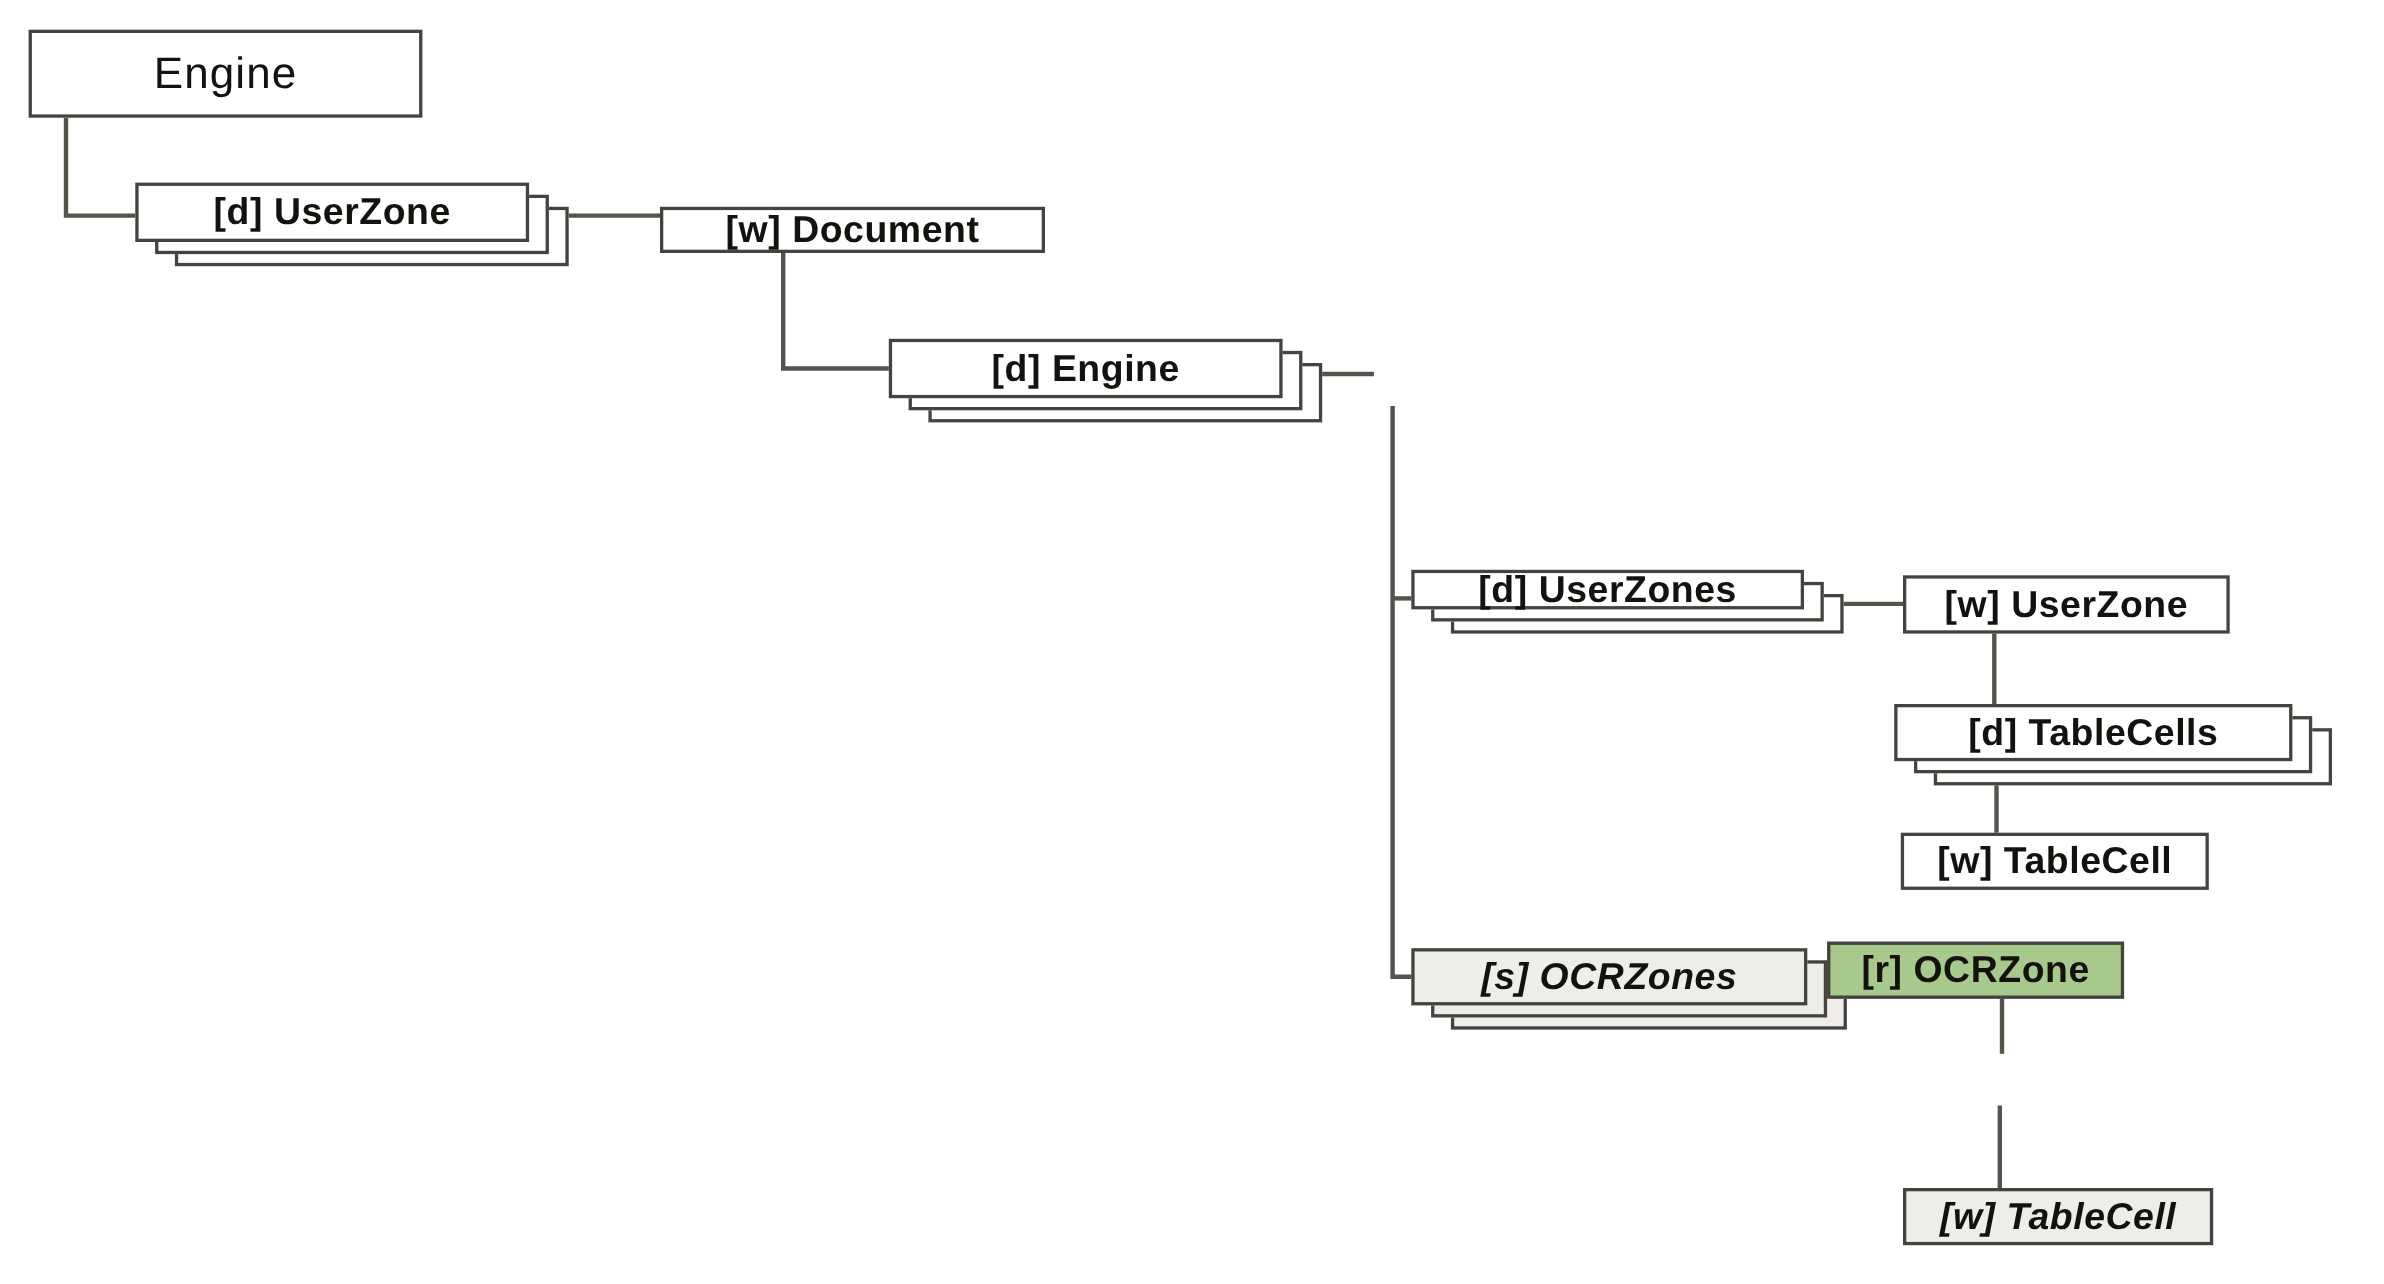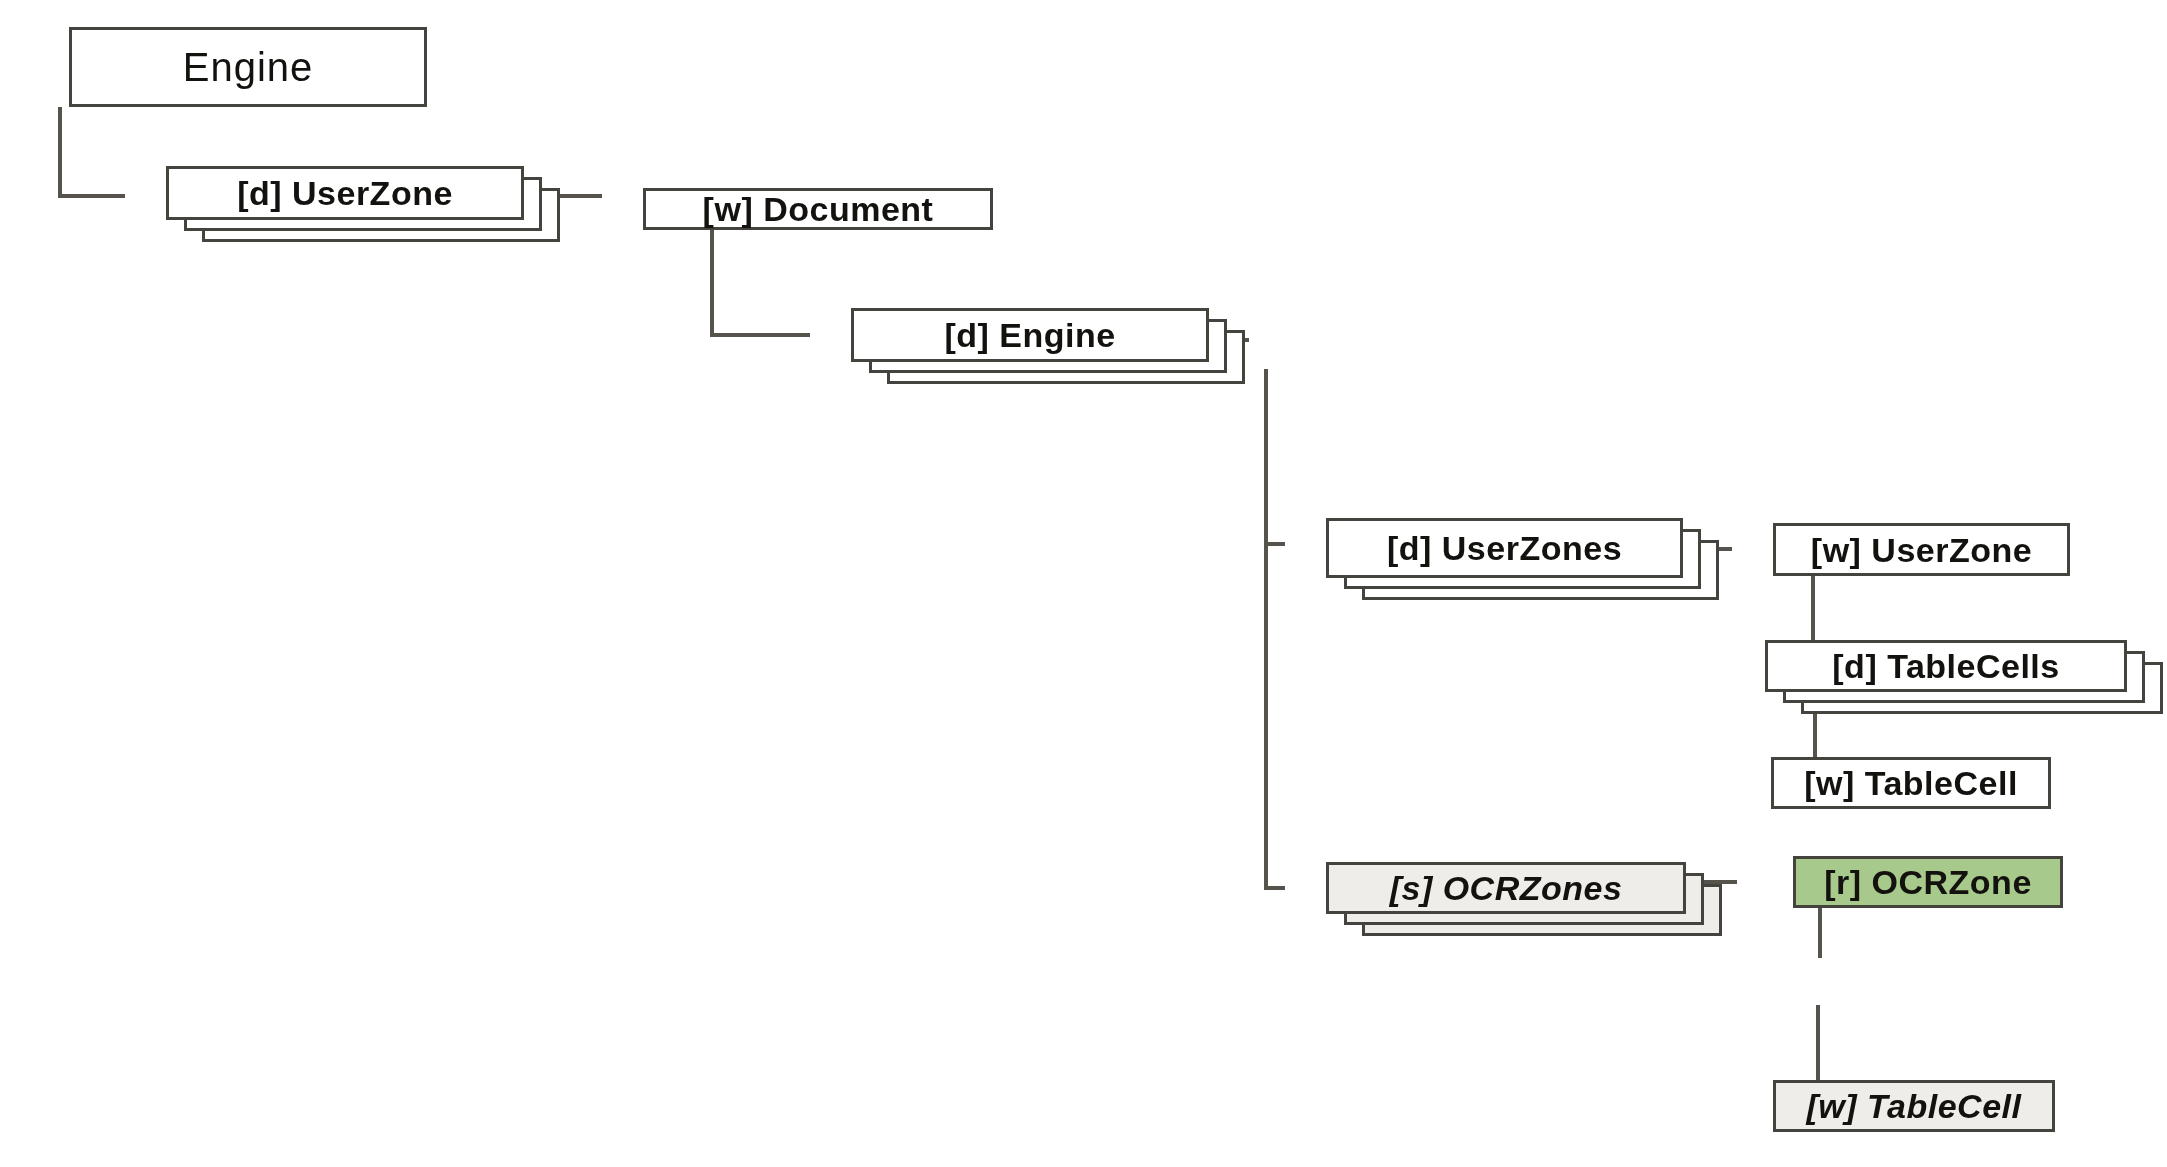--- a/index.html
+++ b/index.html
@@ -18,21 +18,20 @@
     overflow:hidden;
     font-family:"Liberation Sans",sans-serif;
   }
   #edges{position:absolute;left:0;top:0;z-index:0;}
   #edges path{stroke:var(--line);stroke-width:4;fill:none;}
   .node{position:absolute;z-index:1;}
   .layer,.front{
     position:absolute;box-sizing:border-box;
     border:3px solid var(--border);
     background:var(--white);
-    margin-left:43px;
   }
   .front{left:0;top:0;width:100%;height:100%;z-index:3;
     display:flex;align-items:center;justify-content:center;}
   .l2{left:18px;top:11px;width:100%;height:100%;z-index:2;}
   .l3{left:36px;top:22px;width:100%;height:100%;z-index:1;}
   .fill-light .front,.fill-light .layer{background:var(--light);font-style:italic;}
   .fill-green .front{background:var(--green);}
   .label{
     font-weight:700;font-size:34px;line-height:1;
     color:var(--text);white-space:nowrap;letter-spacing:0.5px;
@@ -81,21 +80,21 @@
 
   <div class="node fill-white" style="left:808px;top:308px;width:358px;height:54px">
     <div class="layer l3"></div>
     <div class="layer l2"></div>
     <div class="front">
       <span class="label">[d] Engine</span>
     </div>
   </div>
 
 
-  <div class="node fill-white" style="left:1283px;top:518px;width:357px;height:60px">
+  <div class="node fill-white" style="left:1283px;top:518px;width:357px;height:36px">
     <div class="layer l3"></div>
     <div class="layer l2"></div>
     <div class="front">
       <span class="label">[d] UserZones</span>
     </div>
   </div>
 
   <div class="node fill-white" style="left:1730px;top:523px;width:297px;height:53px">
     <div class="front">
       <span class="label">[w] UserZone</span>
@@ -117,21 +116,21 @@
   </div>
 
   <div class="node fill-light" style="left:1283px;top:862px;width:360px;height:52px">
     <div class="layer l3"></div>
     <div class="layer l2"></div>
     <div class="front">
       <span class="label">[s] OCRZones</span>
     </div>
   </div>
 
-  <div class="node fill-green" style="left:1750px;top:856px;width:270px;height:52px">
+  <div class="node fill-green" style="left:1661px;top:856px;width:270px;height:52px">
     <div class="front">
       <span class="label">[r] OCRZone</span>
     </div>
   </div>
 
 
   <div class="node fill-light" style="left:1730px;top:1080px;width:282px;height:52px">
     <div class="front">
       <span class="label">[w] TableCell</span>
     </div>

